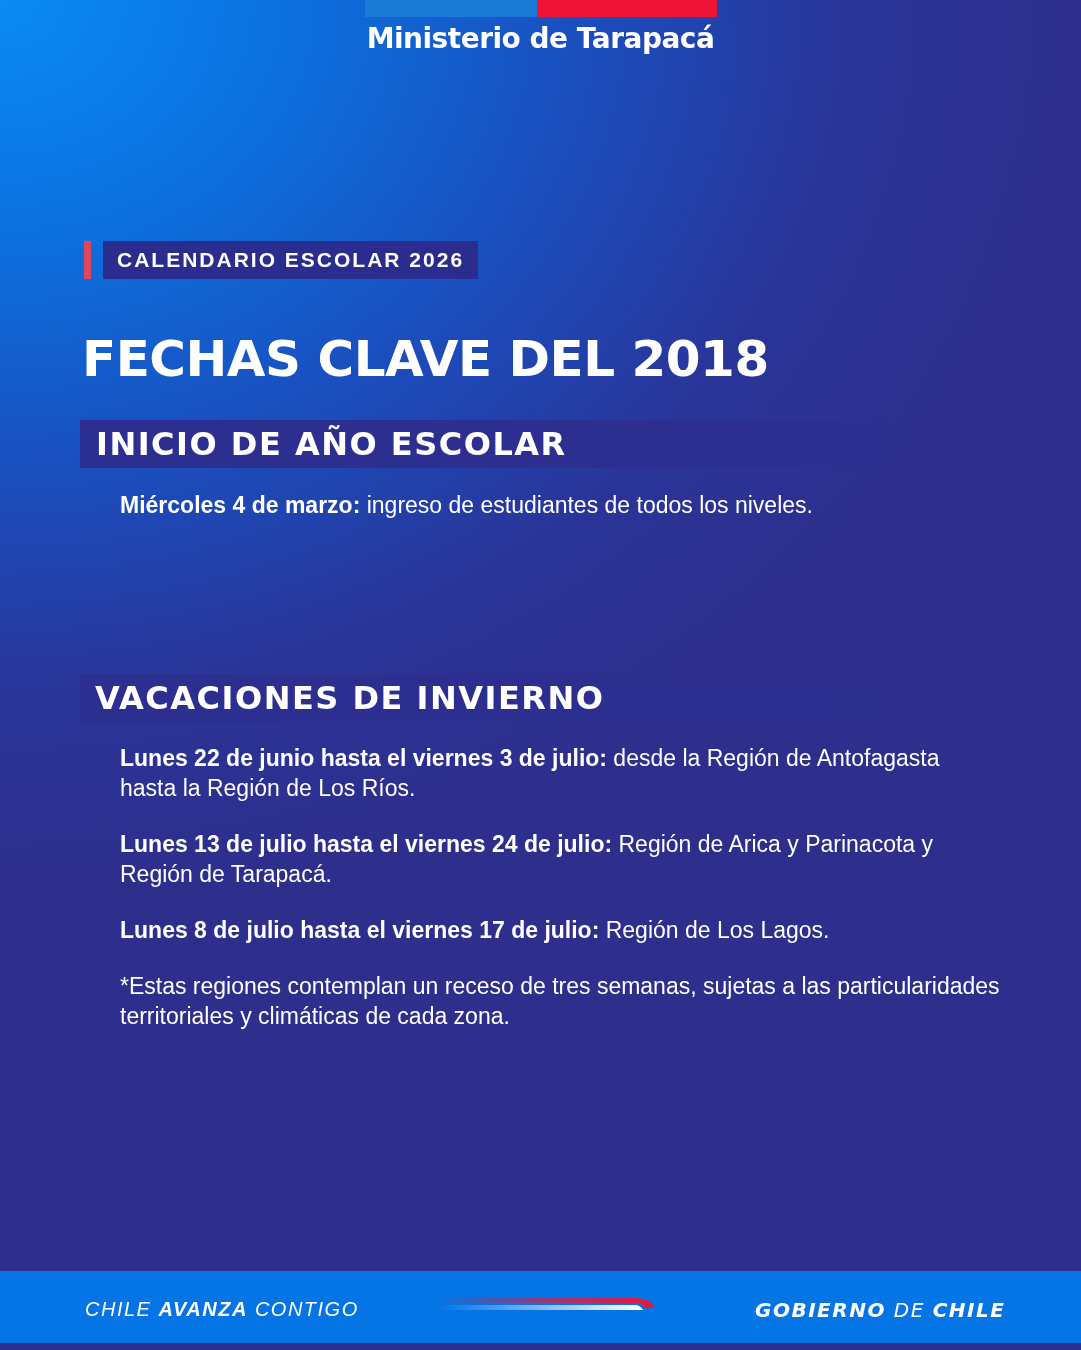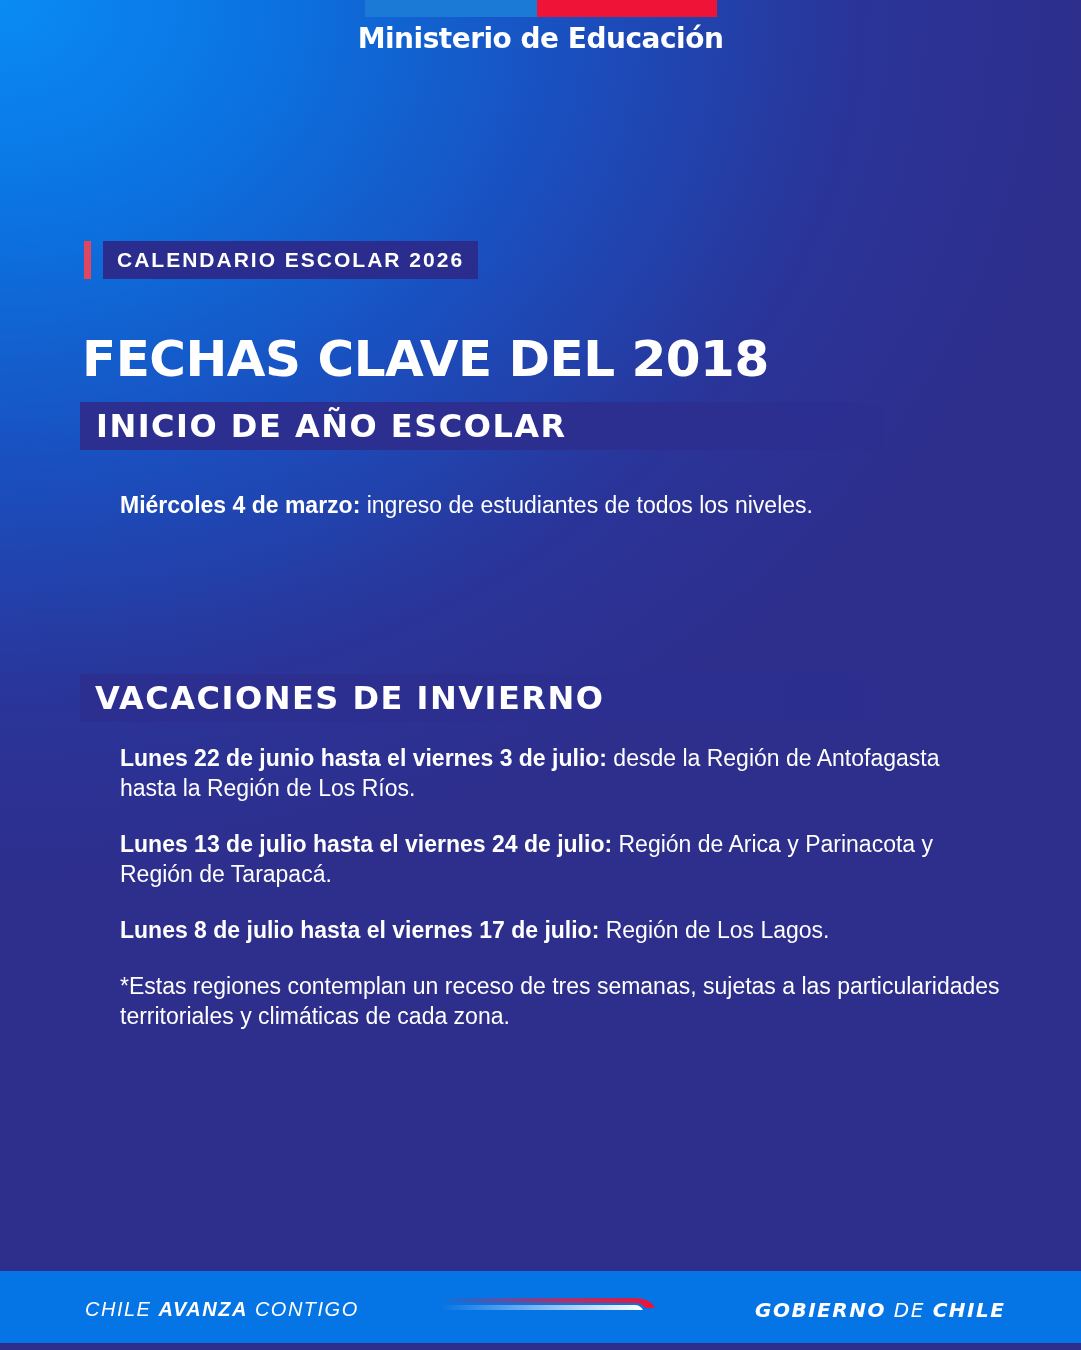--- a/index.html
+++ b/index.html
@@ -26,21 +26,21 @@
     .headline {
       position: absolute; top: 330px; left: 82px;
       font-family: "DejaVu Sans", sans-serif; font-weight: bold; font-size: 50px; letter-spacing: -0.5px;
     }
     .band {
       position: absolute; left: 80px; width: 805px; height: 48px;
       background: linear-gradient(90deg, #2c2e90 0%, #2c2e90 85%, rgba(44,46,144,0.6) 100%);
       display: flex; align-items: center; padding-left: 15px;
       font-family: "DejaVu Sans", sans-serif; font-weight: bold; font-size: 32px; letter-spacing: 1.5px;
     }
-    .band-1 { top: 402px; padding-left: 16px; }
+    .band-1 { top: 420px; padding-left: 16px; }
     .band-2 { top: 674px; }
     .entries { position: absolute; left: 120px; width: 880px; }
     .entries-1 { top: 490px; }
     .entries-2 { top: 743px; }
     .entry { font-size: 23px; line-height: 30px; margin-bottom: 26px; }
     .entry b { font-weight: bold; }
     .footer {
       position: absolute; left: 0; top: 1271px; width: 1081px; height: 72px; background: #0574e5; font-style: italic;
     }
     .footer-left {
@@ -54,21 +54,21 @@
     .footer-right .strong { font-weight: bold; }
     .swoosh { position: absolute; left: 440px; top: 1294px; width: 220px; height: 22px; }
   </style>
 </head>
 <body>
 
 <div class="topbar">
   <div class="blue"></div>
   <div class="red"></div>
 </div>
-<div class="ministry">Ministerio de Educación</div>
+<div class="ministry">Ministerio de Tarapacá</div>
 
 <div class="tag-wrap">
   <div class="tag-accent"></div>
   <div class="tag">CALENDARIO ESCOLAR 2026</div>
 </div>
 
 <h1 class="headline">FECHAS CLAVE DEL 2018</h1>
 
 <div class="band band-1">INICIO DE AÑO ESCOLAR</div>
 <div class="entries entries-1">

